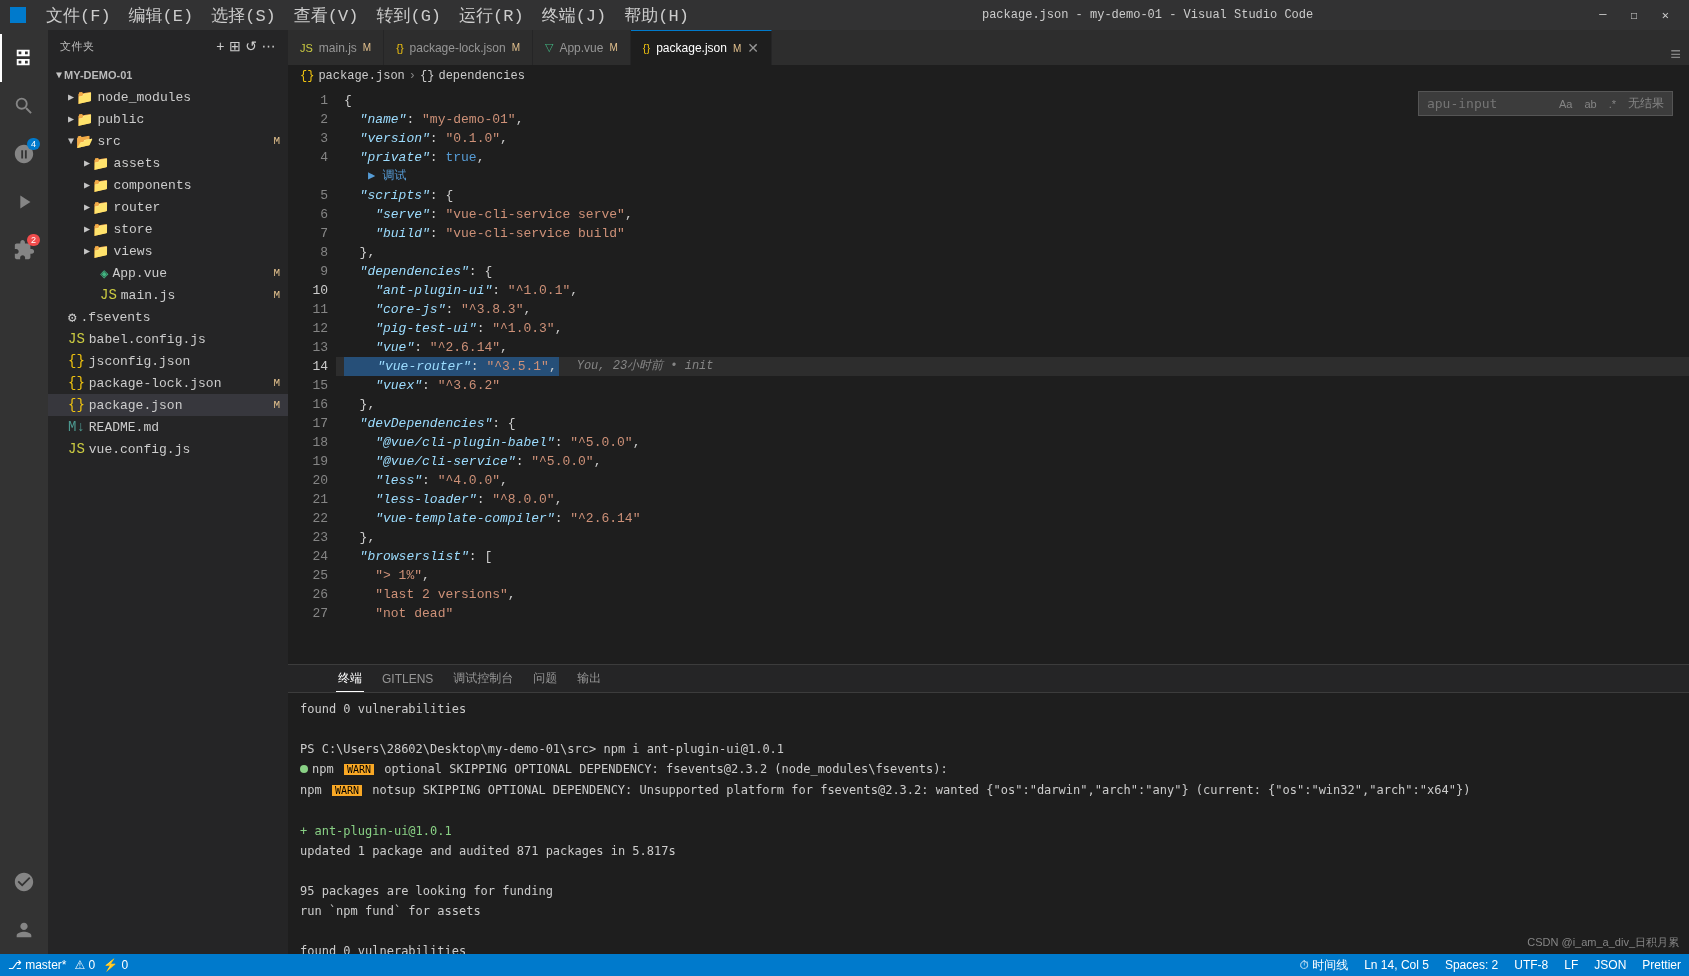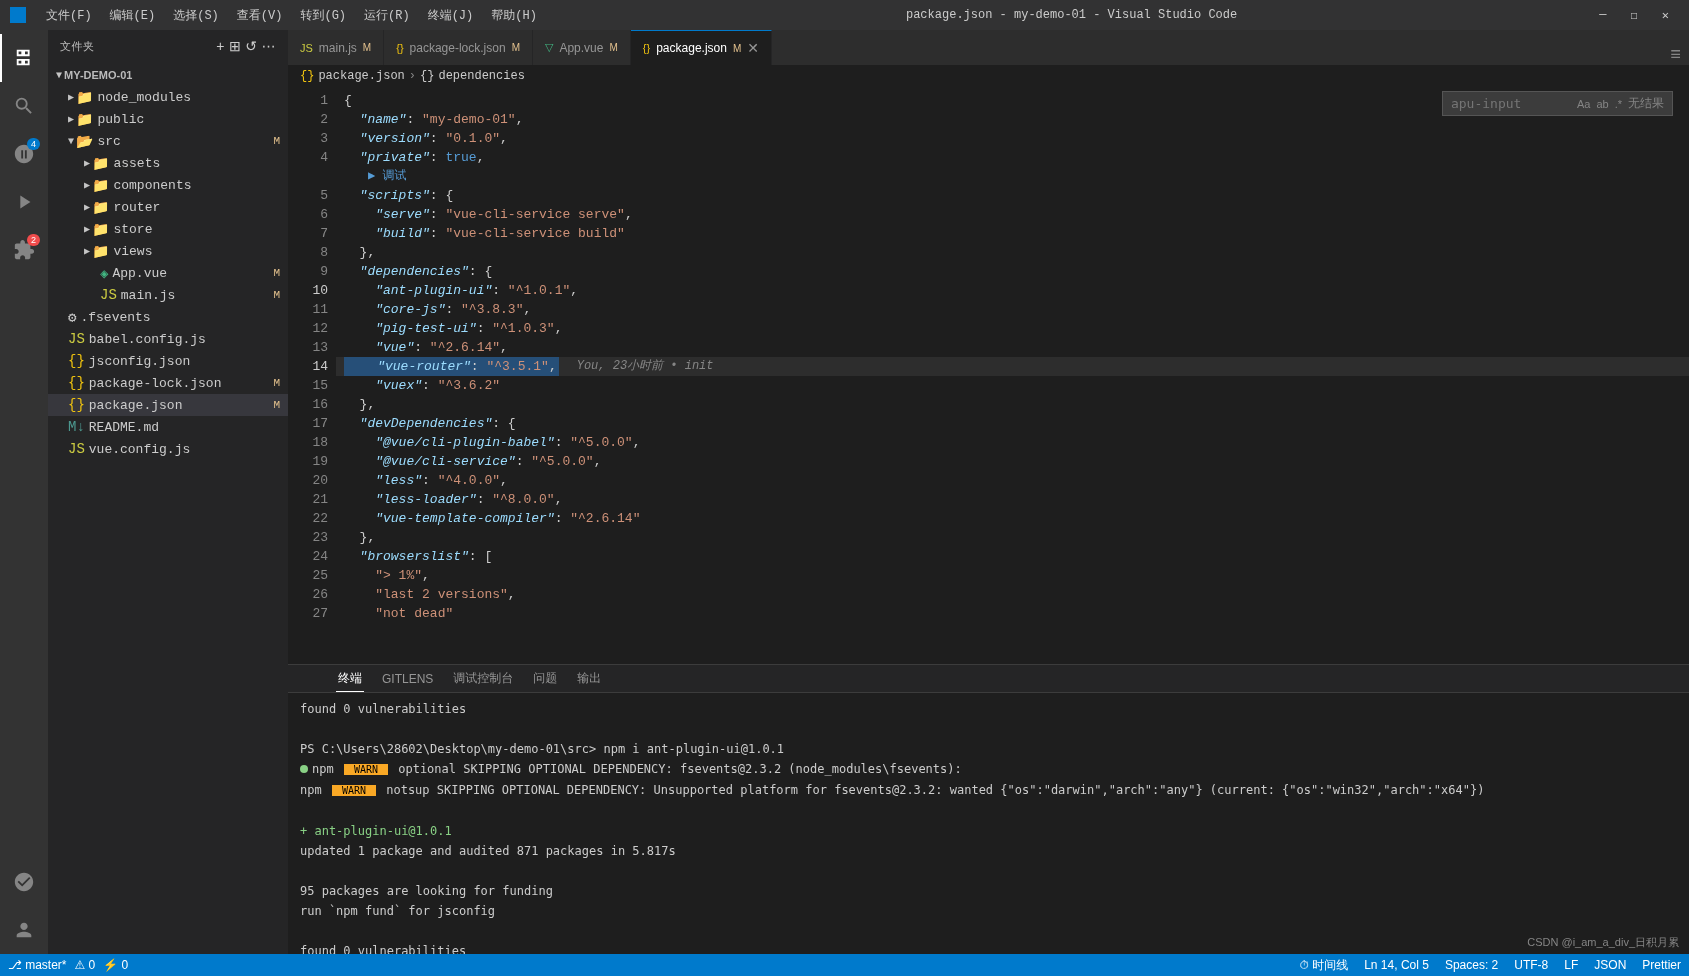--- a/index.html
+++ b/index.html
@@ -21,21 +21,21 @@
       background: #323233;
       display: flex;
       align-items: center;
       justify-content: space-between;
       padding: 0 10px;
       flex-shrink: 0;
     }
     .titlebar-left { display: flex; align-items: center; gap: 8px; }
     .titlebar-menu { display: flex; gap: 2px; }
     .titlebar-menu span {
-      font-size: 12px;
+      font-size: 17px;
       color: #cccccc;
       padding: 2px 8px;
       cursor: pointer;
     }
     .titlebar-title { font-size: 12px; color: #cccccc; padding-left: 9px; }
     .titlebar-controls { display: flex; gap: 4px; }
     .titlebar-controls span {
       font-size: 12px;
       color: #cccccc;
       padding: 2px 10px;
@@ -298,21 +298,21 @@
       padding: 6px 12px;
       font-size: 12px;
       font-family: 'Consolas', monospace;
       color: #cccccc;
     }
     .panel-content p { line-height: 20px; }
     .warn-tag {
       background: #f9a825;
       color: #000;
       font-size: 10px;
-      padding: 0 10px;
+      padding: 0 3px;
       margin: 0 3px;
     }
     .success-dot {
       width: 8px; height: 8px;
       background: #89d185;
       border-radius: 50%;
       display: inline-block;
       margin-right: 4px;
     }
     .npm-plus { color: #89d185; }
@@ -571,21 +571,21 @@
       <span style="color:#f1c40f;">{}</span>
       <span>package.json</span>
       <span class="sep">›</span>
       <span>{}</span>
       <span>dependencies</span>
     </div>
 
 
     <div class="editor-with-search">
 
-      <div class="search-bar" style="position:absolute; right:16px; top:4px; z-index:100; background:#3c3c3c; border:1px solid #555; padding:3px 8px; display:flex; align-items:center; gap:6px;">
+      <div class="search-bar" style="position:absolute; right:16px; top:4px; z-index:100; background:#3c3c3c; border:1px solid #555; padding:3px 8px; display:flex; align-items:center; gap:12px;">
         <input type="text" style="background: transparent; border: none; color: rgb(204, 204, 204); font-size: 13px; outline: none; width: 120px; font-family: Consolas, monospace;" placeholder="apu-input">
         <span style="color:#858585; font-size:11px; font-family:sans-serif;">Aa</span>
         <span style="color:#858585; font-size:11px; font-family:sans-serif;">ab</span>
         <span style="color:#858585; font-size:11px; font-family:sans-serif;">.*</span>
         <span style="color:#858585;font-size:12px;font-family:sans-serif;">无结果</span>
       </div>
 
       <div class="editor-container">
 
         <div class="line-numbers">
@@ -671,21 +671,21 @@
           <span class="success-dot"></span>npm <span class="warn-tag">WARN</span> optional SKIPPING OPTIONAL DEPENDENCY: fsevents@2.3.2 (node_modules\fsevents):
         </p>
         <p>
           npm <span class="warn-tag">WARN</span> notsup SKIPPING OPTIONAL DEPENDENCY: Unsupported platform for fsevents@2.3.2: wanted {"os":"darwin","arch":"any"} (current: {"os":"win32","arch":"x64"})
         </p>
         <p>&nbsp;</p>
         <p><span class="npm-plus">+ ant-plugin-ui@1.0.1</span></p>
         <p>updated 1 package and audited 871 packages in 5.817s</p>
         <p>&nbsp;</p>
         <p>95 packages are looking for funding</p>
-        <p>  run `npm fund` for jsconfig</p>
+        <p>  run `npm fund` for assets</p>
         <p>&nbsp;</p>
         <p>found 0 vulnerabilities</p>
       </div>
     </div>
   </div>
 </div>
 
 <div class="status-bar">
   <span class="status-item">⎇ master*</span>
   <span class="status-item">⚠ 0</span>

